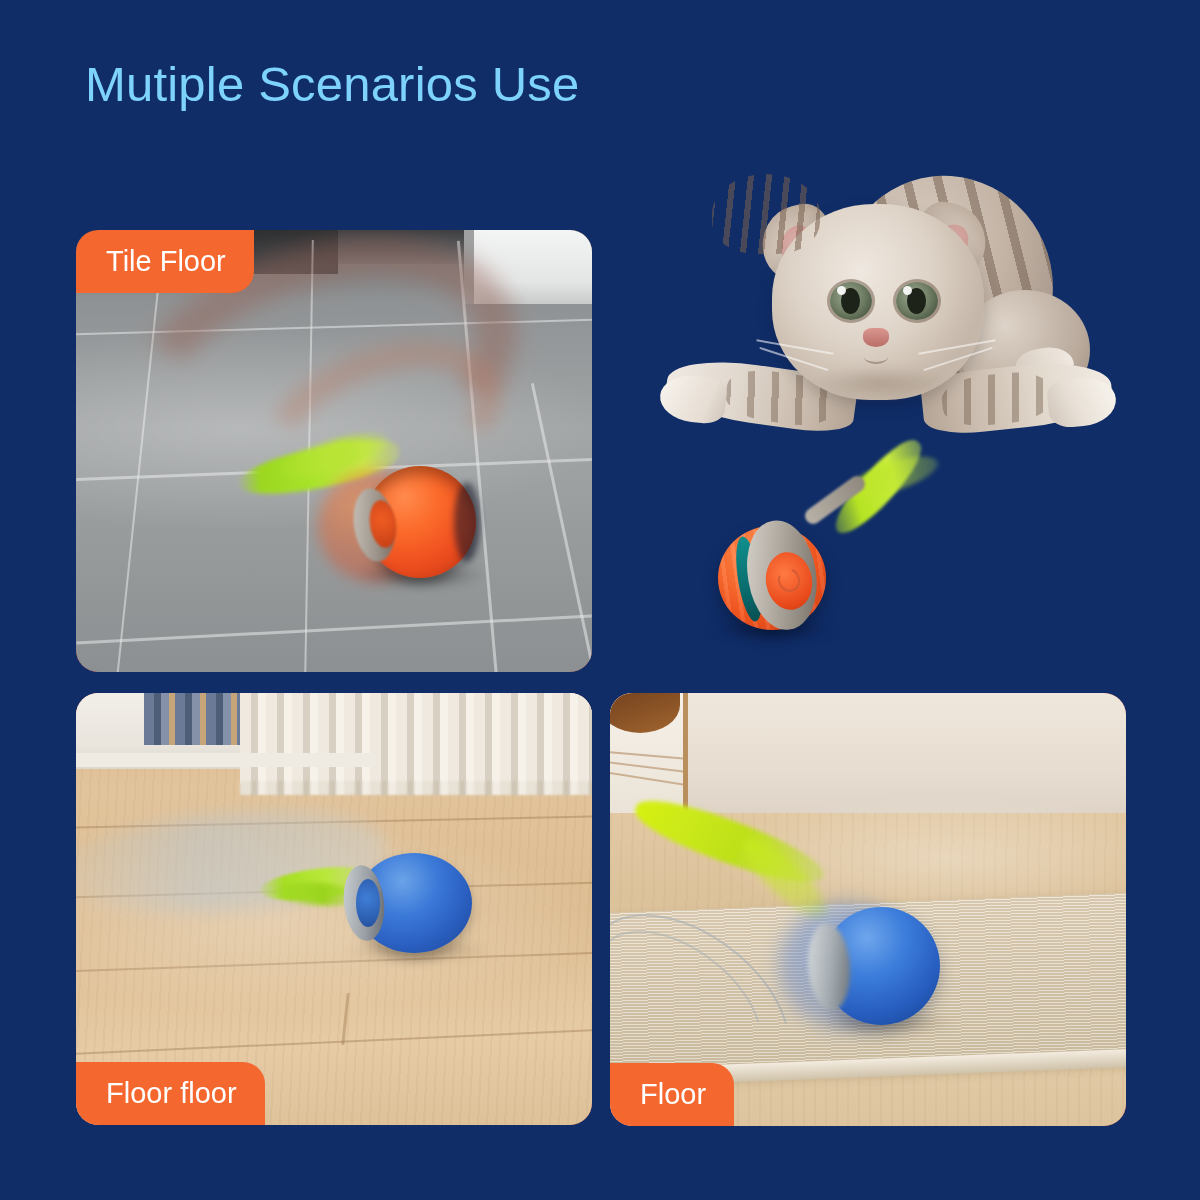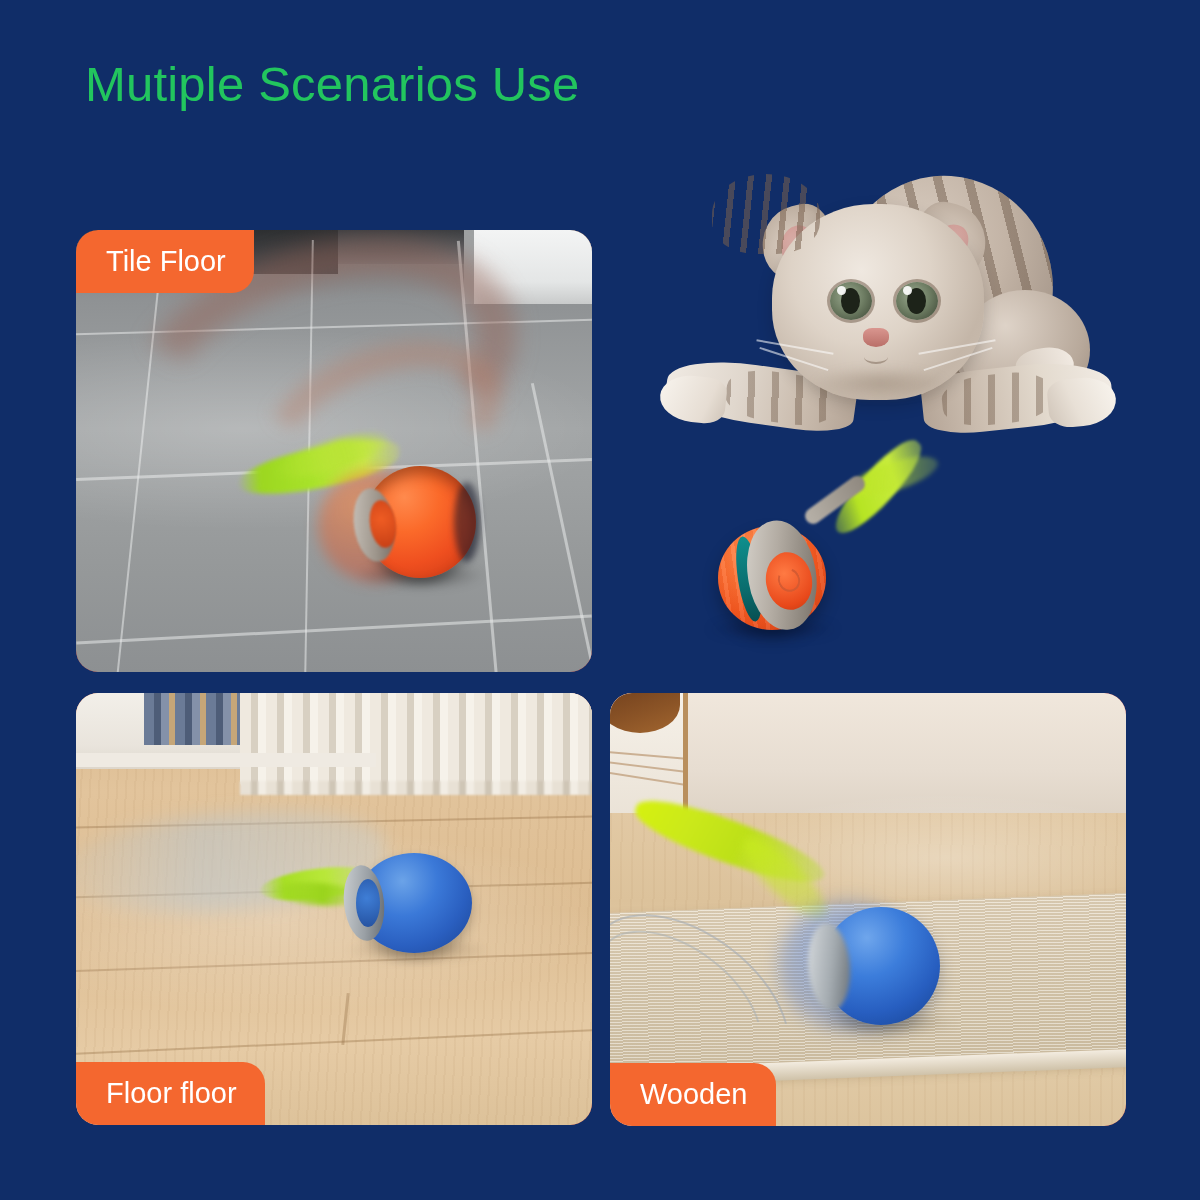--- a/index.html
+++ b/index.html
@@ -8,21 +8,21 @@
     background:#102d68;
     font-family:"Liberation Sans", sans-serif;
     overflow:hidden;
     position:relative;
   }
   .page { position:absolute; inset:0; background:#102d68; }
 
   
   .title {
     position:absolute; left:85px; top:56px;
-    font-size:49px; font-weight:400; color:#22c55e;
+    font-size:49px; font-weight:400; color:#7dd3fc;
     letter-spacing:0.2px; white-space:nowrap;
   }
 
   
   .card {
     position:absolute; overflow:hidden; border-radius:22px;
     background:#b91c1c;
   }
   .card .scene { position:absolute; inset:0; }
 
@@ -645,21 +645,21 @@
       </div>
       <div class="carp-tail"></div>
       <div class="carp-tail2"></div>
       <div class="carp-ball-blur"></div>
       <div class="carp-ball-shadow"></div>
       <div class="carp-ball">
         <div class="carp-ball-cap"></div>
       </div>
     </div>
     <div class="badge badge-bl">
-      <span>Wooden</span>
+      <span>Floor</span>
     </div>
   </div>
 
   <div id="hero">
 
     <div class="kitten">
       <div class="k-body">
         <div class="k-body-stripes"></div>
       </div>
       <div class="k-haunch"></div>

